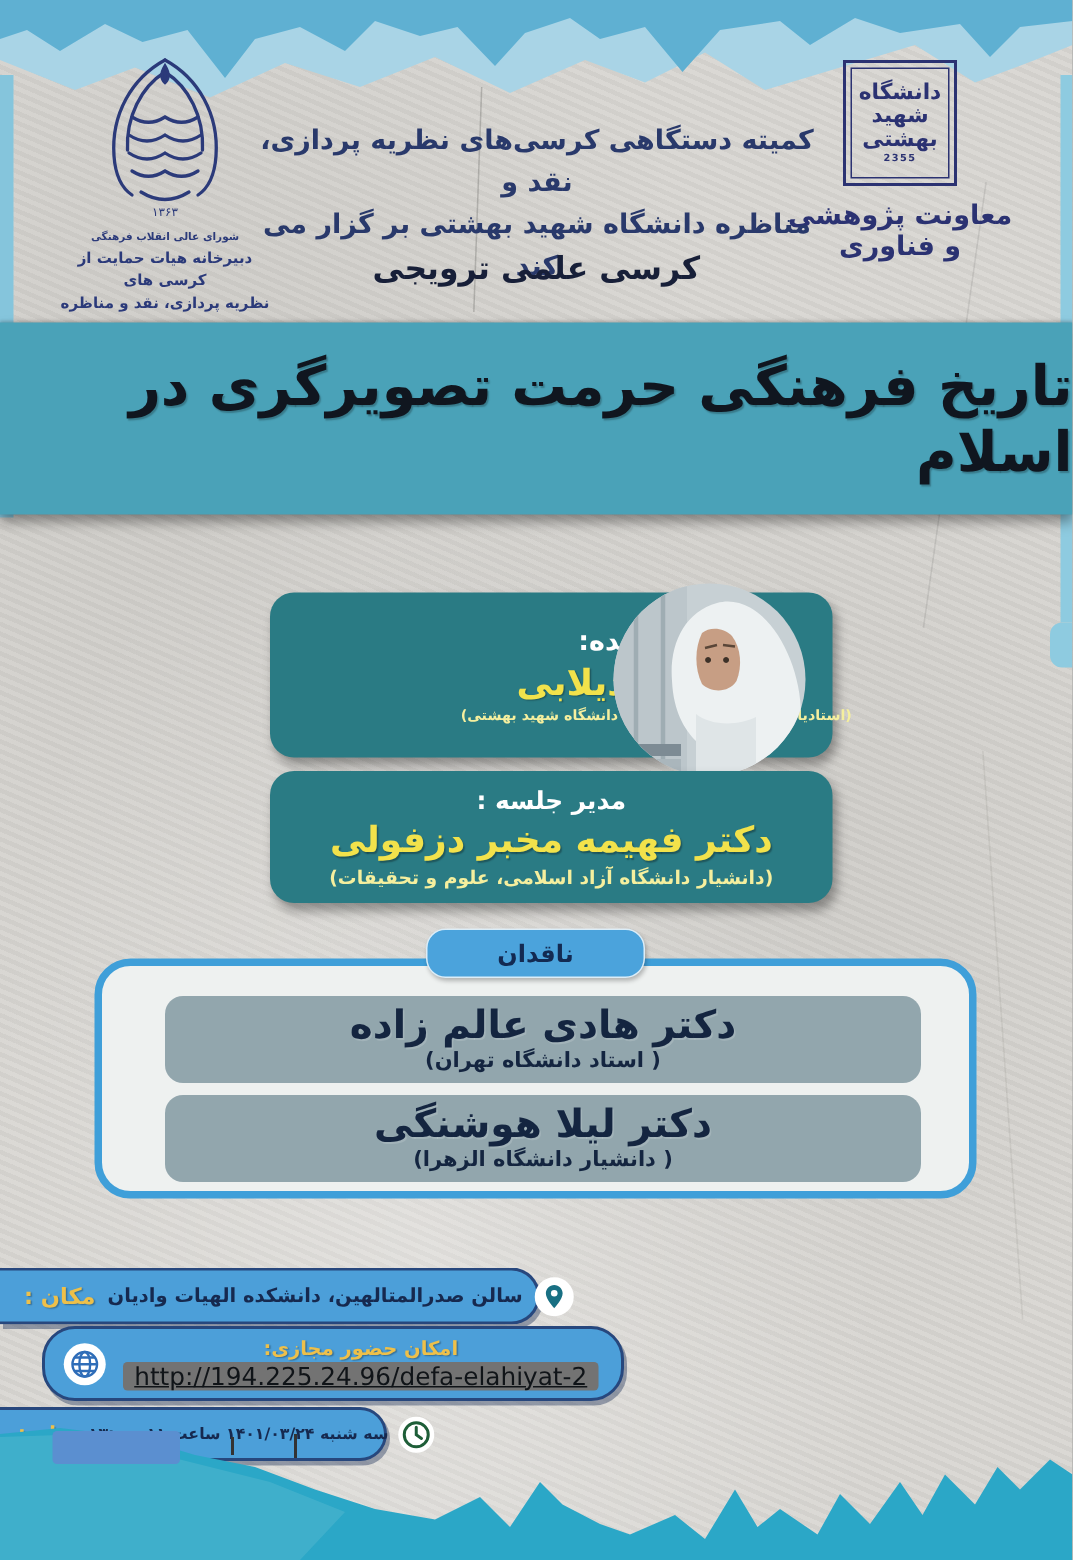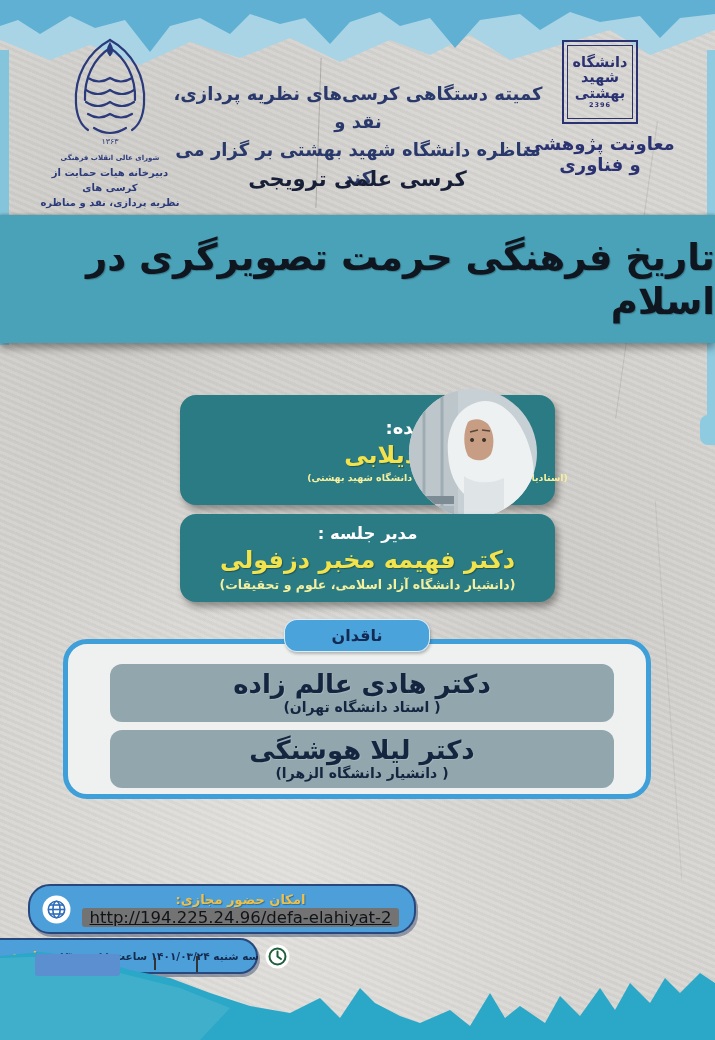--- a/index.html
+++ b/index.html
@@ -151,21 +151,21 @@
     <div class="emblem-org">دبیرخانه هیات حمایت از کرسی های</div>
     <div class="emblem-org" style="margin-top:0;">نظریه پردازی، نقد و مناظره</div>
   </div>
 
   <div class="uni-block">
     <div class="uni-frame">
       <div class="uni-frame-inner">
         <span>دانشگاه</span>
         <span>شهید</span>
         <span>بهشتی</span>
-        <span class="uni-year">2396</span>
+        <span class="uni-year">2355</span>
       </div>
     </div>
     <div class="uni-dept">معاونت پژوهشی و فناوری</div>
   </div>
 
   <div class="committee">
     <div>کمیته دستگاهی کرسی‌های نظریه پردازی، نقد و</div>
     <div>مناظره دانشگاه شهید بهشتی بر گزار می کند</div>
   </div>
 
@@ -220,20 +220,31 @@
     <div class="crit-bar first">
       <div class="crit-name">دکتر هادی عالم زاده</div>
       <div class="crit-affil">( استاد دانشگاه تهران)</div>
     </div>
     <div class="crit-bar second">
       <div class="crit-name">دکتر لیلا هوشنگی</div>
       <div class="crit-affil">( دانشیار دانشگاه الزهرا)</div>
     </div>
   </div>
 
+  <div class="bar location">
+    <span class="bar-label">مکان :</span>
+    <span class="bar-text">سالن صدرالمتالهین، دانشکده الهیات وادیان</span>
+    <span class="bar-icon">
+      <svg width="27" height="27" viewBox="0 0 27 27">
+        <circle cx="13.5" cy="13.5" r="13" fill="#ffffff"></circle>
+        <path d="M13.5 5.6 c-3.1 0-5.6 2.5-5.6 5.6 0 4.1 5.6 9.9 5.6 9.9 s5.6-5.8 5.6-9.9 c0-3.1-2.5-5.6-5.6-5.6z" fill="#197083"></path>
+        <circle cx="13.5" cy="11.2" r="2.2" fill="#ffffff"></circle>
+      </svg>
+    </span>
+  </div>
 
   <div class="bar virtual">
     <span style="flex:0 0 auto; display:flex;">
       <svg width="29" height="29" viewBox="0 0 29 29">
         <circle cx="14.5" cy="14.5" r="14" fill="#ffffff"></circle>
         <g fill="none" stroke="#2f6db8" stroke-width="1.6">
           <circle cx="14.5" cy="14.5" r="8.2"></circle>
           <ellipse cx="14.5" cy="14.5" rx="3.6" ry="8.2"></ellipse>
           <line x1="6.3" y1="14.5" x2="22.7" y2="14.5"></line>
           <line x1="7.5" y1="10" x2="21.5" y2="10"></line>

